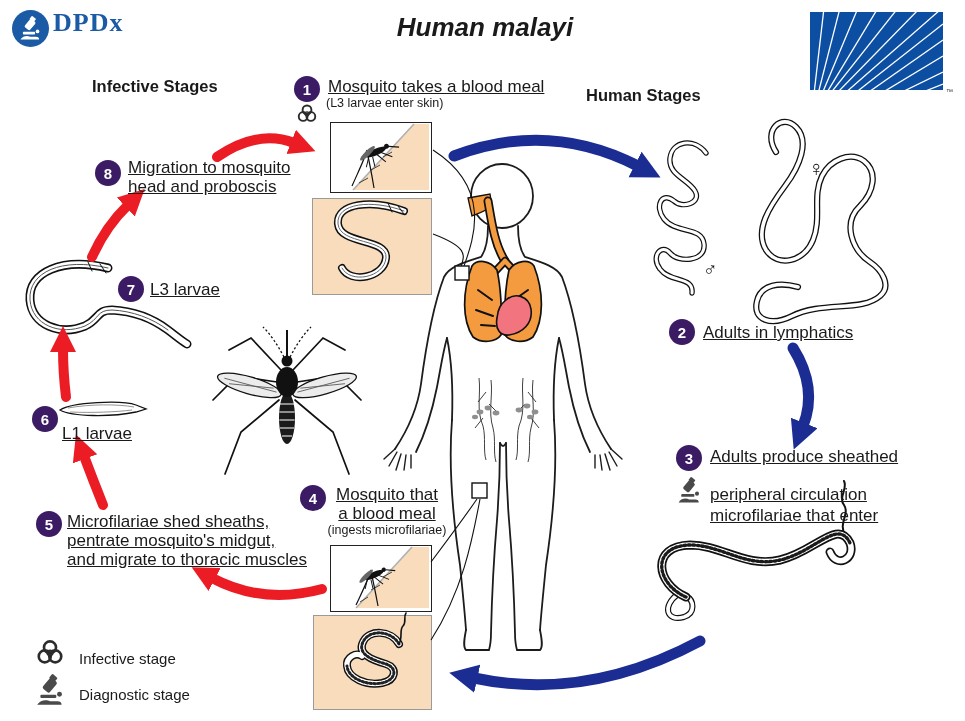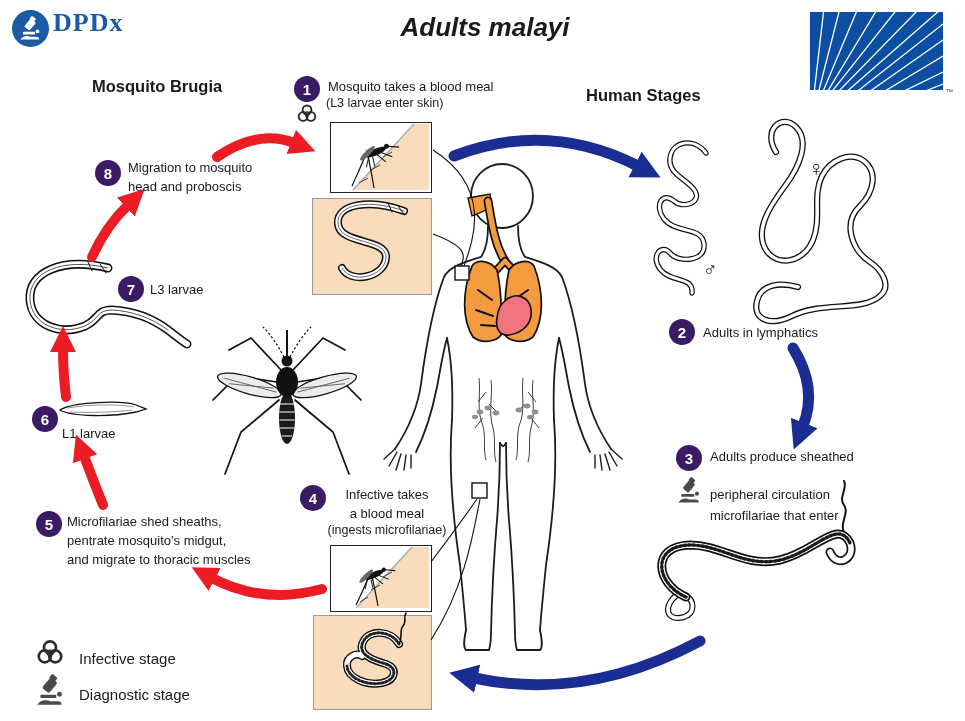--- a/index.html
+++ b/index.html
@@ -1,21 +1,21 @@
 <!DOCTYPE html>
 <html><head>
 <meta charset="utf-8">
 <style>
   html,body{margin:0;padding:0;background:#fff;}
   .canvas{position:relative;width:965px;height:721px;background:#ffffff;
           font-family:"Liberation Sans",sans-serif;overflow:hidden;color:#1a1a1a;}
   .abs{position:absolute;}
   .num{width:26px;height:26px;border-radius:50%;background:#3b1b64;color:#fff;
        font-weight:bold;font-size:15px;display:flex;align-items:center;justify-content:center;z-index:6;}
-  .stage-line{font-size:13px;line-height:19px;white-space:nowrap;z-index:6;}
+  .stage-line{font-size:17px;line-height:19px;white-space:nowrap;z-index:6;text-decoration:underline;}
   .stage-sub{font-size:12.5px;line-height:15px;white-space:nowrap;z-index:6;}
   .heading{font-weight:bold;font-size:16.5px;white-space:nowrap;z-index:6;}
   .title{font-style:italic;font-weight:bold;font-size:26px;text-align:center;z-index:6;}
   .box{position:absolute;z-index:1;}
   .box-white{border:1.6px solid #222;background:#fff;}
   .box-peach{border:1.6px solid #9a9a9a;background:#f8dcbc;}
   .centered{text-align:center;}
   .sym{z-index:6;font-size:19px;color:#111;}
   .legend-label{font-size:15px;z-index:6;white-space:nowrap;}
   .dpdx-circle{width:37px;height:37px;border-radius:50%;background:#1b5aa5;z-index:6;
@@ -223,21 +223,21 @@
         <rect x="15" y="1" width="6.5" height="5" rx="1" transform="rotate(40 18 3.5)"></rect>
         <rect x="11" y="4" width="8.5" height="13" rx="2" transform="rotate(40 15 10)"></rect>
         <rect x="6" y="19.5" width="15" height="3.2" rx="1"></rect>
         <circle cx="24" cy="19" r="2.3"></circle>
         <path d="M3,29 C6,24 12,24 15,25.6 L22,25.6 C25,25.6 26,27 26,29 Z"></path>
       </g>
     </svg>
   </div>
   <div class="abs dpdx-text" style="left:53px;top:4px;">DPDx</div>
 
-  <div class="abs title" style="left:320px;top:12px;width:330px;">Adults malayi</div>
+  <div class="abs title" style="left:320px;top:12px;width:330px;">Human malayi</div>
 
   <div class="abs cdc-box" style="left:810px;top:12px;">
     <svg width="133" height="78" viewBox="0 0 133 78" style="position:absolute;left:0;top:0;">
       <g stroke="#ffffff" stroke-width="1.3">
         <line x1="4" y1="82" x2="14" y2="-4"></line>
           <line x1="8" y1="82" x2="30" y2="-4"></line>
         <line x1="12" y1="82" x2="48" y2="-4"></line>
           <line x1="16" y1="82" x2="68" y2="-4"></line>
         <line x1="20" y1="82" x2="88" y2="-4"></line>
           <line x1="26" y1="82" x2="110" y2="-4"></line>
@@ -245,21 +245,21 @@
           <line x1="44" y1="82" x2="133" y2="12"></line>
         <line x1="56" y1="82" x2="133" y2="28"></line>
           <line x1="70" y1="82" x2="133" y2="44"></line>
         <line x1="88" y1="82" x2="133" y2="60"></line>
           <line x1="108" y1="82" x2="133" y2="72"></line>
       </g>
     </svg>
   </div>
   <div class="abs cdc-tm" style="left:946px;top:88px;">™</div>
 
-  <div class="abs heading" style="left:92px;top:77px;">Mosquito Brugia</div>
+  <div class="abs heading" style="left:92px;top:77px;">Infective Stages</div>
   <div class="abs heading" style="left:586px;top:86px;">Human Stages</div>
 
   <div class="abs num" style="left:294px;top:76px;">1</div>
   <div class="abs stage-line" style="left:328px;top:77px;">Mosquito takes a blood meal</div>
   <div class="abs stage-sub" style="left:326px;top:96px;text-align:center;">(L3 larvae enter skin)</div>
   <svg class="abs" style="left:295px;top:103px;z-index:6;" width="24" height="22" viewBox="-16 -16 32 32">
     <g stroke="#2c2c2c" fill="none" stroke-width="2.8">
       <circle cx="0" cy="-6" r="6.4"></circle>
         <circle cx="-5.6" cy="3.6" r="6.4"></circle>
         <circle cx="5.6" cy="3.6" r="6.4"></circle>
@@ -278,21 +278,21 @@
     <g fill="#4a4a4a">
       <rect x="15" y="1" width="6.5" height="5" rx="1" transform="rotate(40 18 3.5)"></rect>
       <rect x="11" y="4" width="8.5" height="13" rx="2" transform="rotate(40 15 10)"></rect>
       <rect x="6" y="19.5" width="15" height="3.2" rx="1"></rect>
       <circle cx="24" cy="19" r="2.3"></circle>
       <path d="M3,29 C6,24 12,24 15,25.6 L22,25.6 C25,25.6 26,27 26,29 Z"></path>
     </g>
   </svg>
 
   <div class="abs num" style="left:300px;top:485px;">4</div>
-  <div class="abs stage-line centered" style="left:326px;top:485px;width:122px;">Infective takes</div>
+  <div class="abs stage-line centered" style="left:326px;top:485px;width:122px;">Mosquito that</div>
   <div class="abs stage-line centered" style="left:326px;top:504px;width:122px;">a blood meal</div>
   <div class="abs stage-sub centered" style="left:312px;top:523px;width:150px;">(ingests microfilariae)</div>
 
   <div class="abs num" style="left:36px;top:511px;">5</div>
   <div class="abs stage-line" style="left:67px;top:512px;">Microfilariae shed sheaths,</div>
   <div class="abs stage-line" style="left:67px;top:531px;">pentrate mosquito's midgut,</div>
   <div class="abs stage-line" style="left:67px;top:550px;">and migrate to thoracic muscles</div>
 
   <div class="abs num" style="left:32px;top:406px;">6</div>
   <div class="abs stage-line" style="left:62px;top:424px;">L1 larvae</div>

